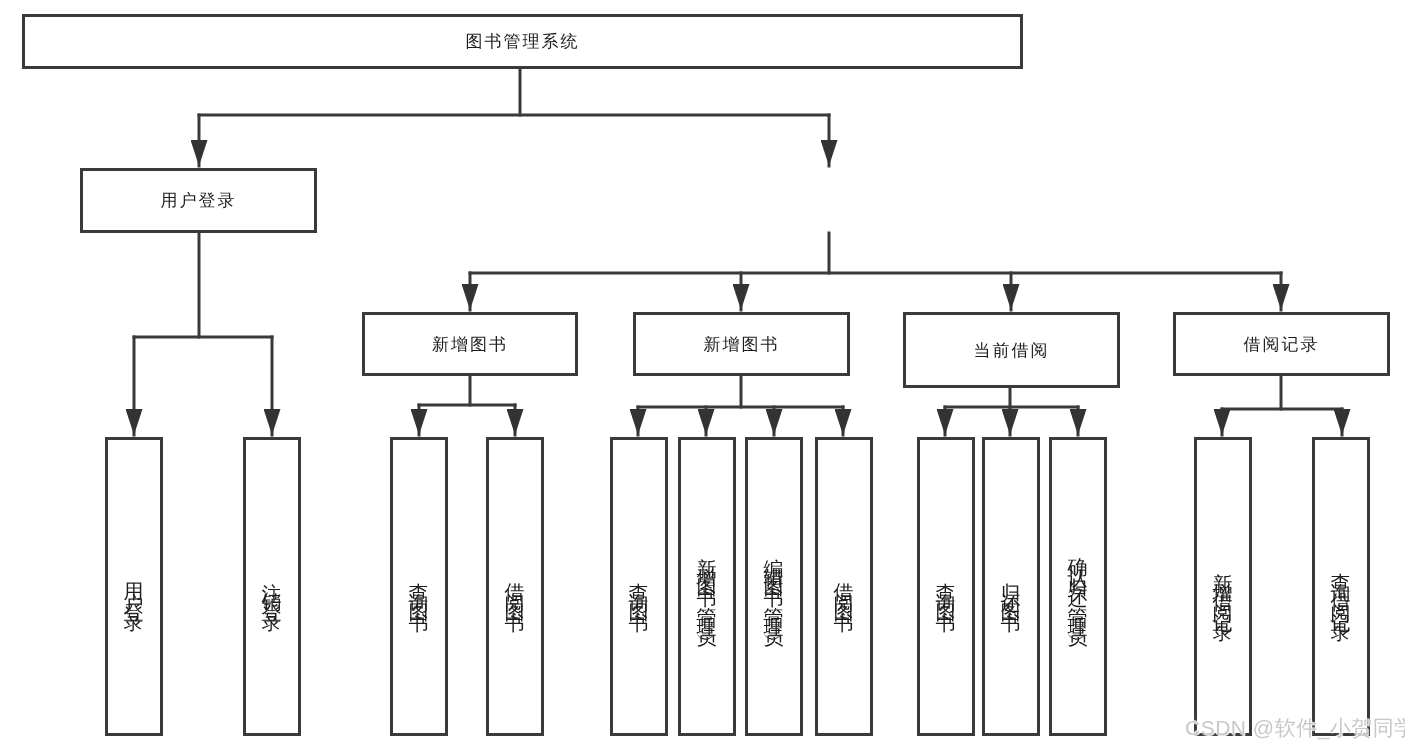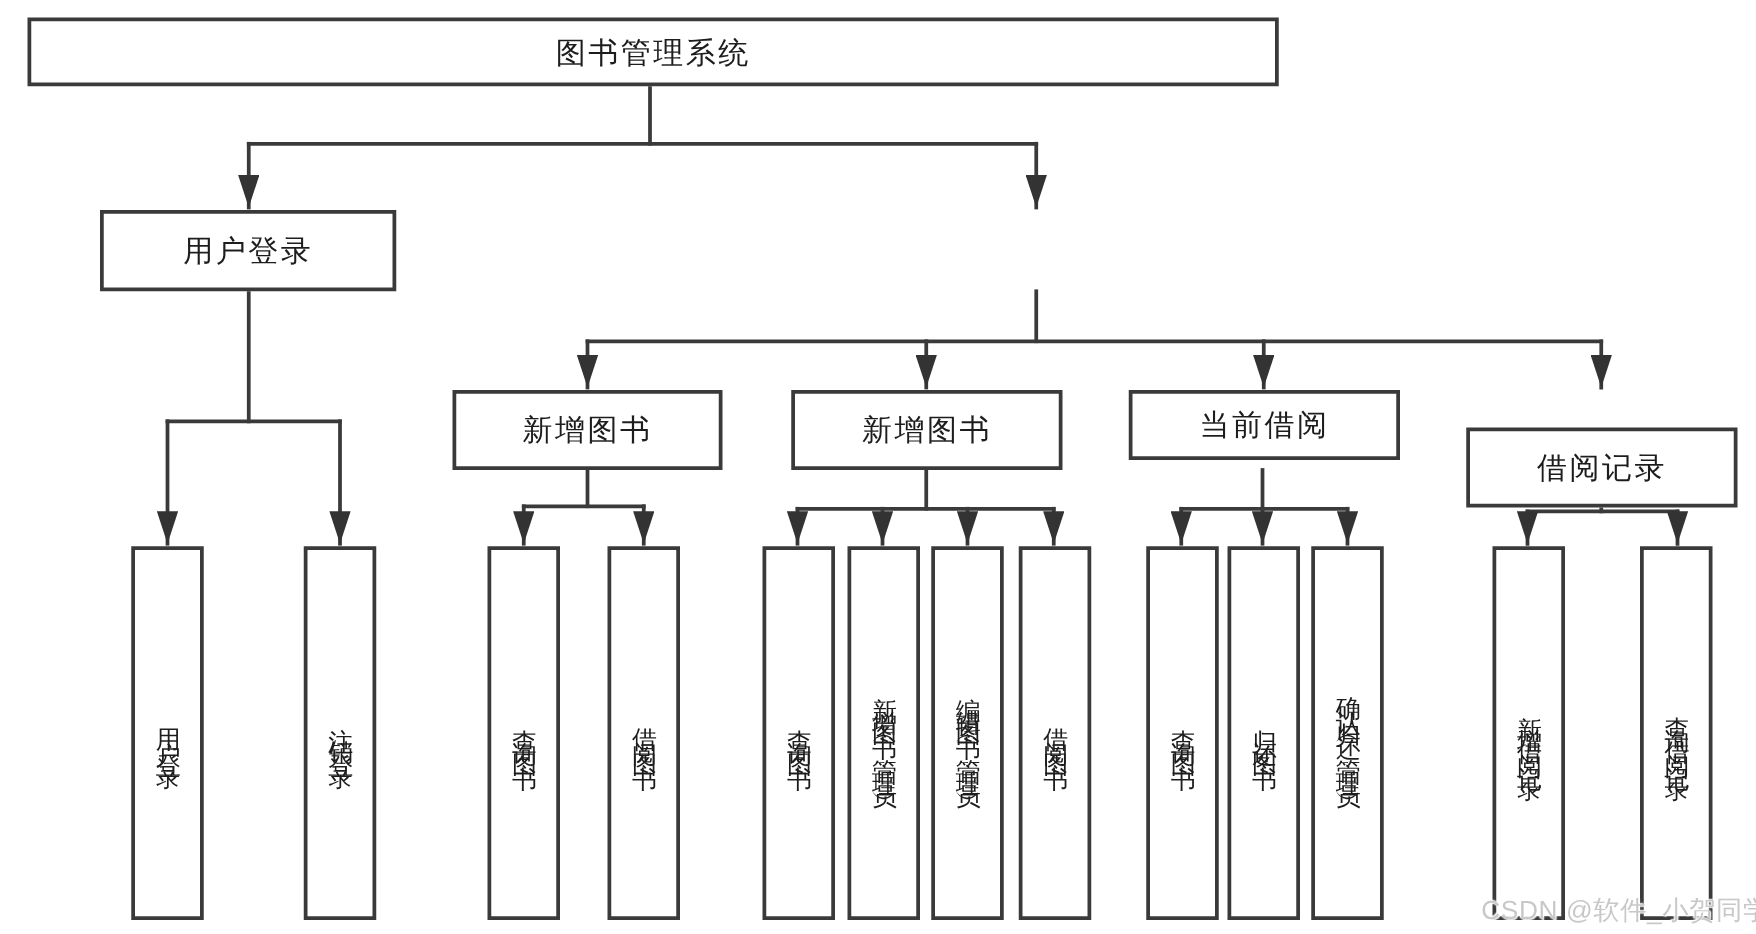--- a/index.html
+++ b/index.html
@@ -22,31 +22,31 @@
     position: absolute;
     box-sizing: border-box;
     background: #ffffff;
     border: 3px solid #3a3a3a;
     display: flex;
     align-items: center;
     justify-content: center;
     z-index: 2;
   }
   .hnode {
-    font-size: 24px;
+    font-size: 17px;
     letter-spacing: 2px;
     white-space: nowrap;
   }
   .root    { left: 22px;   top: 14px;  width: 1001px; height: 55px; }
   .n-user  { left: 80px;   top: 168px; width: 237px;  height: 65px; }
   .n-mgmt  { left: 711px;  top: 168px; width: 236px;  height: 65px; }
   .n-new   { left: 362px;  top: 312px; width: 216px;  height: 64px; }
   .n-bor   { left: 633px;  top: 312px; width: 217px;  height: 64px; }
-  .n-cur   { left: 903px;  top: 312px; width: 217px;  height: 56px; }
-  .n-rec   { left: 1173px; top: 312px; width: 217px;  height: 64px; margin-top: 30px; }
+  .n-cur   { left: 903px;  top: 312px; width: 217px;  height: 76px; }
+  .n-rec   { left: 1173px; top: 312px; width: 217px;  height: 64px; }
   .leaf {
     position: absolute;
     box-sizing: border-box;
     top: 437px;
     width: 58px;
     height: 299px;
     background: #ffffff;
     border: 3px solid #3a3a3a;
     display: flex;
     align-items: center;

